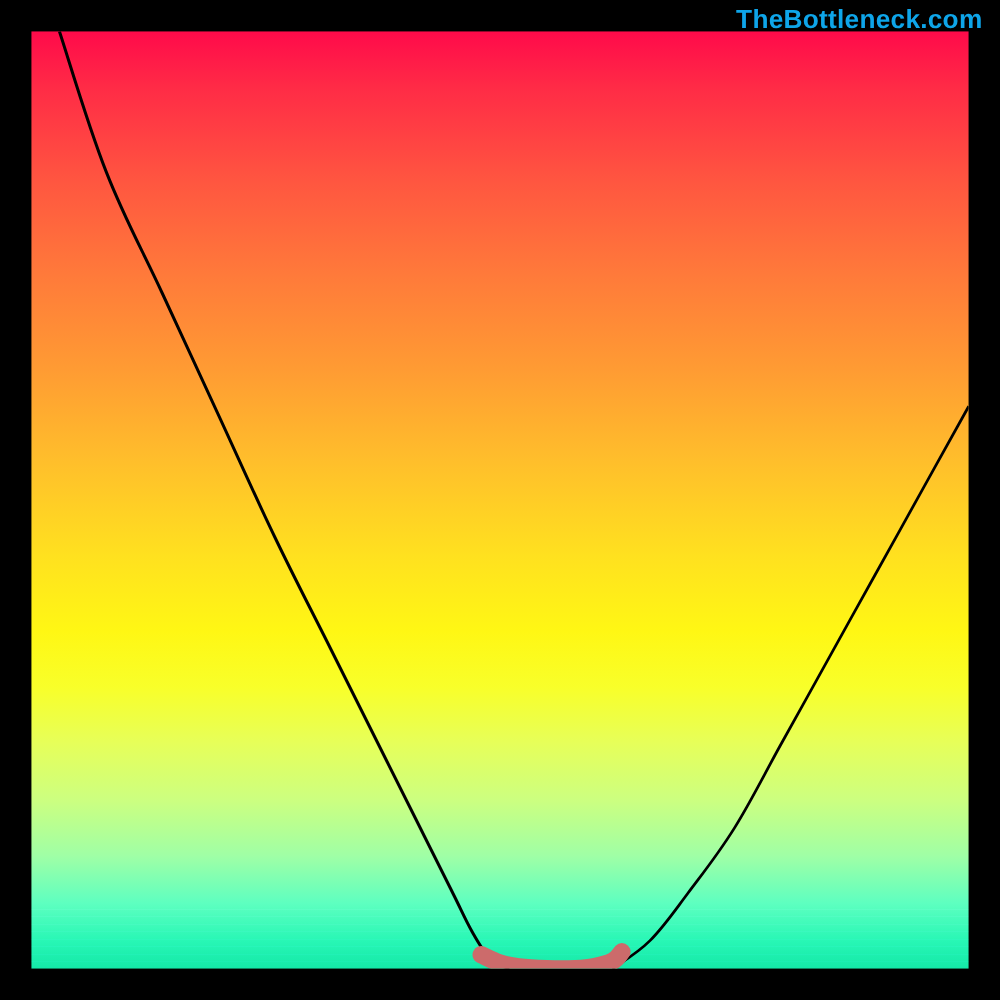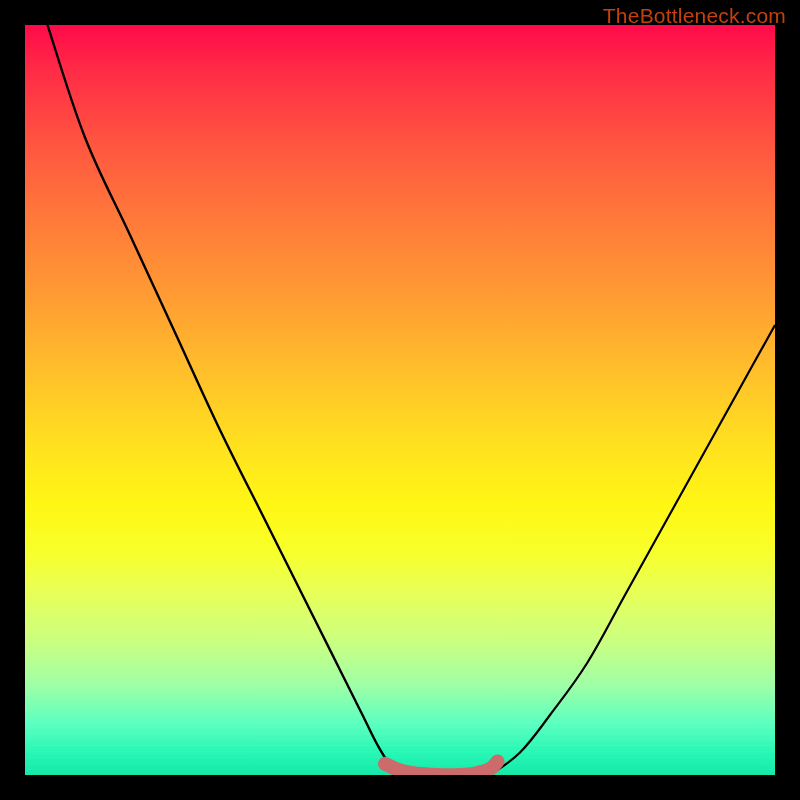--- a/index.html
+++ b/index.html
@@ -71,23 +71,23 @@
     position: absolute;
     left: 0;
     top: 0;
     width: 100%;
     height: 100%;
   }
   .watermark {
     position: absolute;
     top: 4px;
     right: 14px;
-    color: #c2410c;
+    color: #0ea5e9;
     font-size: 21px;
-    font-weight: 400;
+    font-weight: 700;
     letter-spacing: 0.2px;
     user-select: none;
   }
 </style>
 </head>
 <body>
 
 <div class="frame">
 
   <div class="plot-area">

